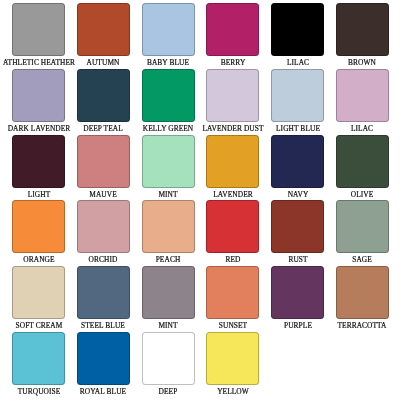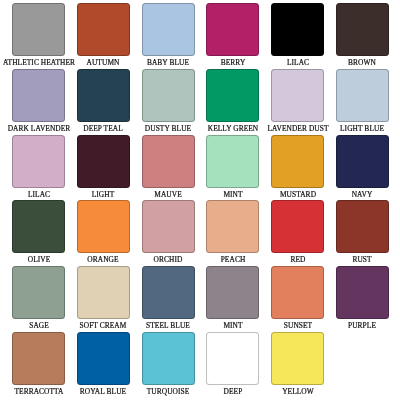--- a/index.html
+++ b/index.html
@@ -67,24 +67,20 @@
     </div>
     <div class="cell">
       <div class="chip" style="background-color: rgb(162, 156, 189);"></div>
       <div class="label">DARK LAVENDER</div>
     </div>
     <div class="cell">
       <div class="chip" style="background-color: rgb(36, 66, 81);"></div>
       <div class="label">DEEP TEAL</div>
     </div>
     <div class="cell">
-      <div class="chip" style="background-color: rgb(174, 196, 188);"></div>
-      <div class="label">DUSTY BLUE</div>
-    </div>
-    <div class="cell">
       <div class="chip" style="background-color: rgb(2, 153, 101);"></div>
       <div class="label">KELLY GREEN</div>
     </div>
     <div class="cell">
       <div class="chip" style="background-color: rgb(211, 200, 219);"></div>
       <div class="label">LAVENDER DUST</div>
     </div>
     <div class="cell">
       <div class="chip" style="background-color: rgb(189, 205, 220);"></div>
       <div class="label">LIGHT BLUE</div>
@@ -100,21 +96,21 @@
     <div class="cell">
       <div class="chip" style="background-color: rgb(206, 127, 128);"></div>
       <div class="label">MAUVE</div>
     </div>
     <div class="cell">
       <div class="chip" style="background-color: rgb(165, 225, 188);"></div>
       <div class="label">MINT</div>
     </div>
     <div class="cell">
       <div class="chip" style="background-color: rgb(226, 160, 36);"></div>
-      <div class="label">MUSTARD</div>
+      <div class="label">LAVENDER</div>
     </div>
     <div class="cell">
       <div class="chip" style="background-color: rgb(34, 40, 82);"></div>
       <div class="label">NAVY</div>
     </div>
     <div class="cell">
       <div class="chip" style="background-color: rgb(59, 77, 59);"></div>
       <div class="label">OLIVE</div>
     </div>
     <div class="cell">
@@ -159,26 +155,26 @@
     </div>
     <div class="cell">
       <div class="chip" style="background-color: rgb(99, 53, 95);"></div>
       <div class="label">PURPLE</div>
     </div>
     <div class="cell">
       <div class="chip" style="background-color: rgb(182, 125, 93);"></div>
       <div class="label">TERRACOTTA</div>
     </div>
     <div class="cell">
+      <div class="chip" style="background-color: rgb(91, 194, 213);"></div>
+      <div class="label">TURQUOISE</div>
+    </div>
+    <div class="cell">
       <div class="chip" style="background-color: rgb(0, 96, 164);"></div>
       <div class="label">ROYAL BLUE</div>
-    </div>
-    <div class="cell">
-      <div class="chip" style="background-color: rgb(91, 194, 213);"></div>
-      <div class="label">TURQUOISE</div>
     </div>
     <div class="cell">
       <div class="chip" style="background-color: rgb(255, 255, 255);"></div>
       <div class="label">DEEP</div>
     </div>
     <div class="cell">
       <div class="chip" style="background-color: rgb(246, 230, 90);"></div>
       <div class="label">YELLOW</div>
     </div>
   </div>

